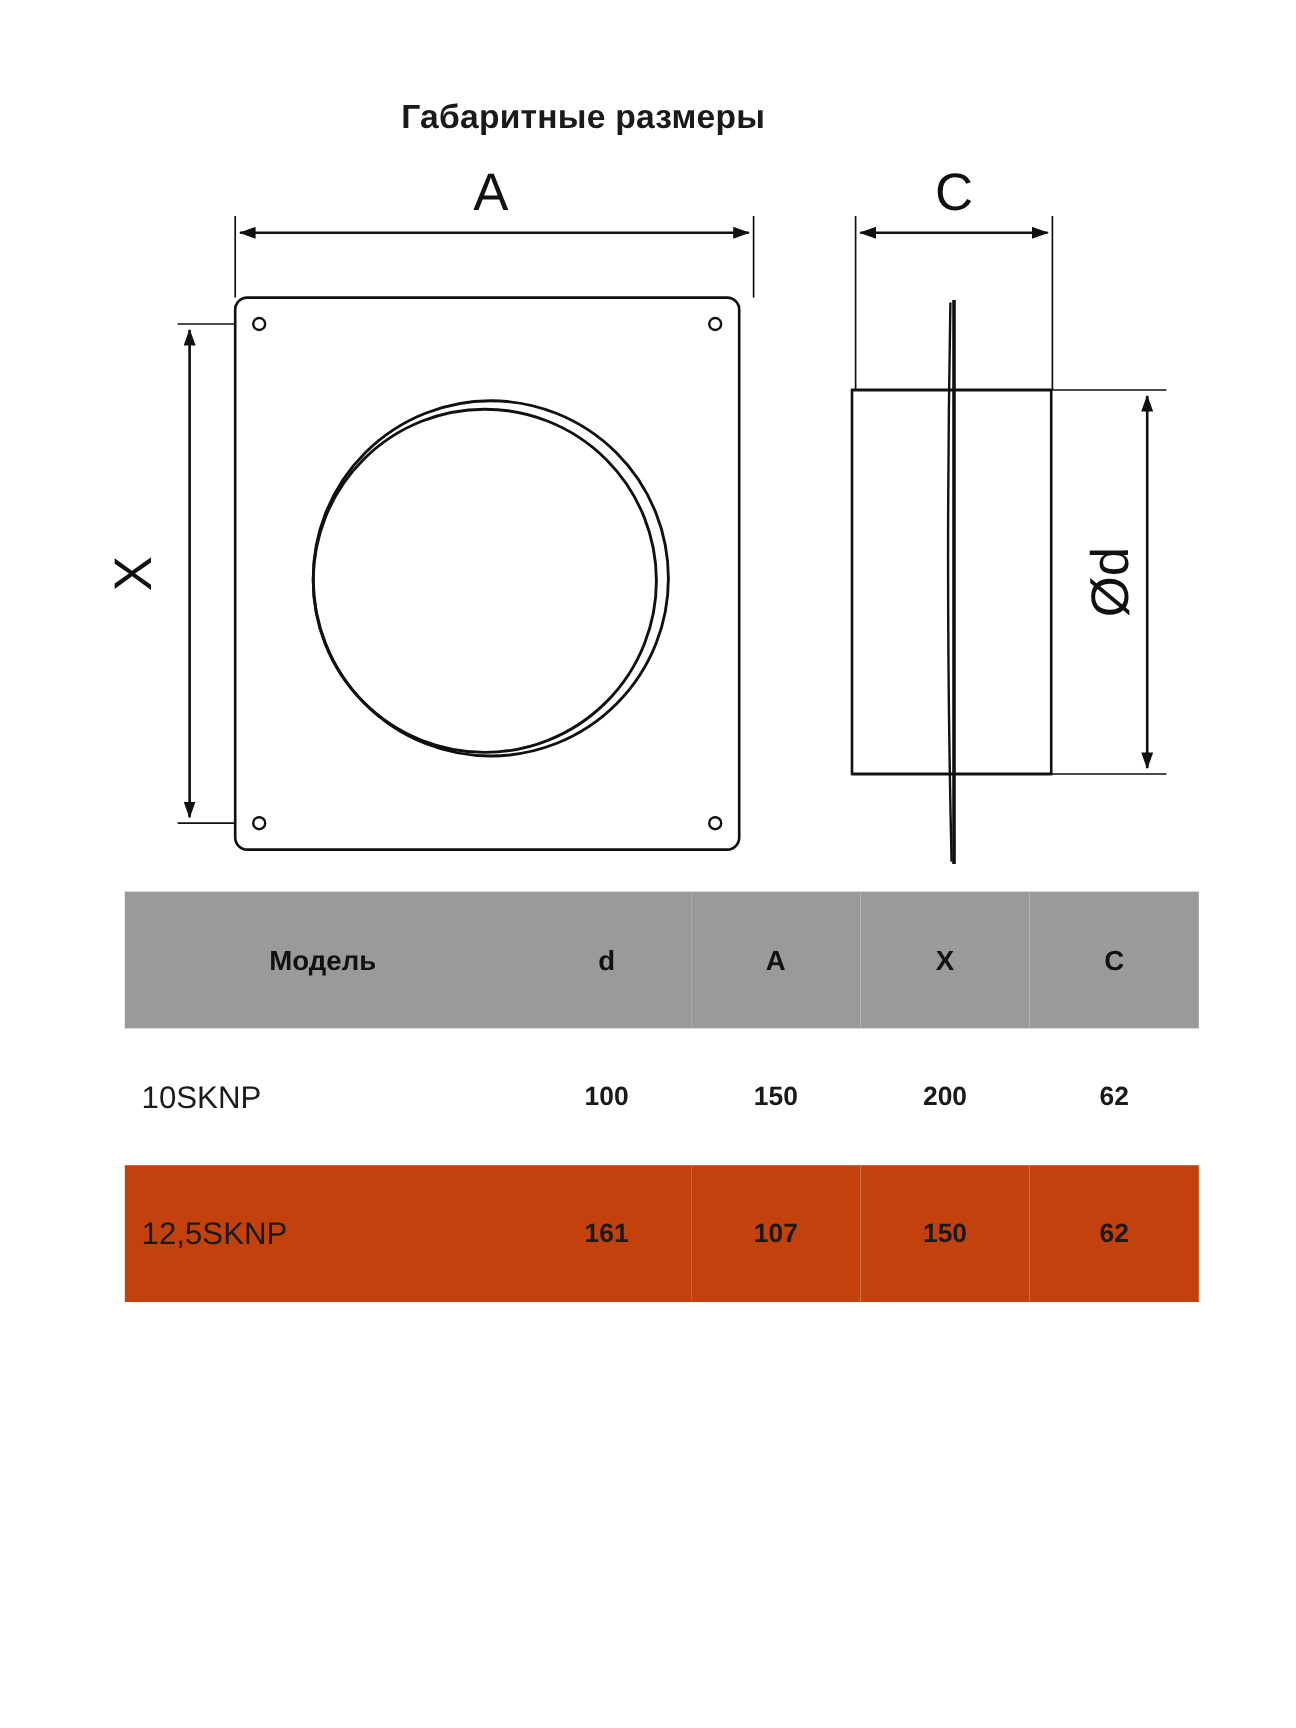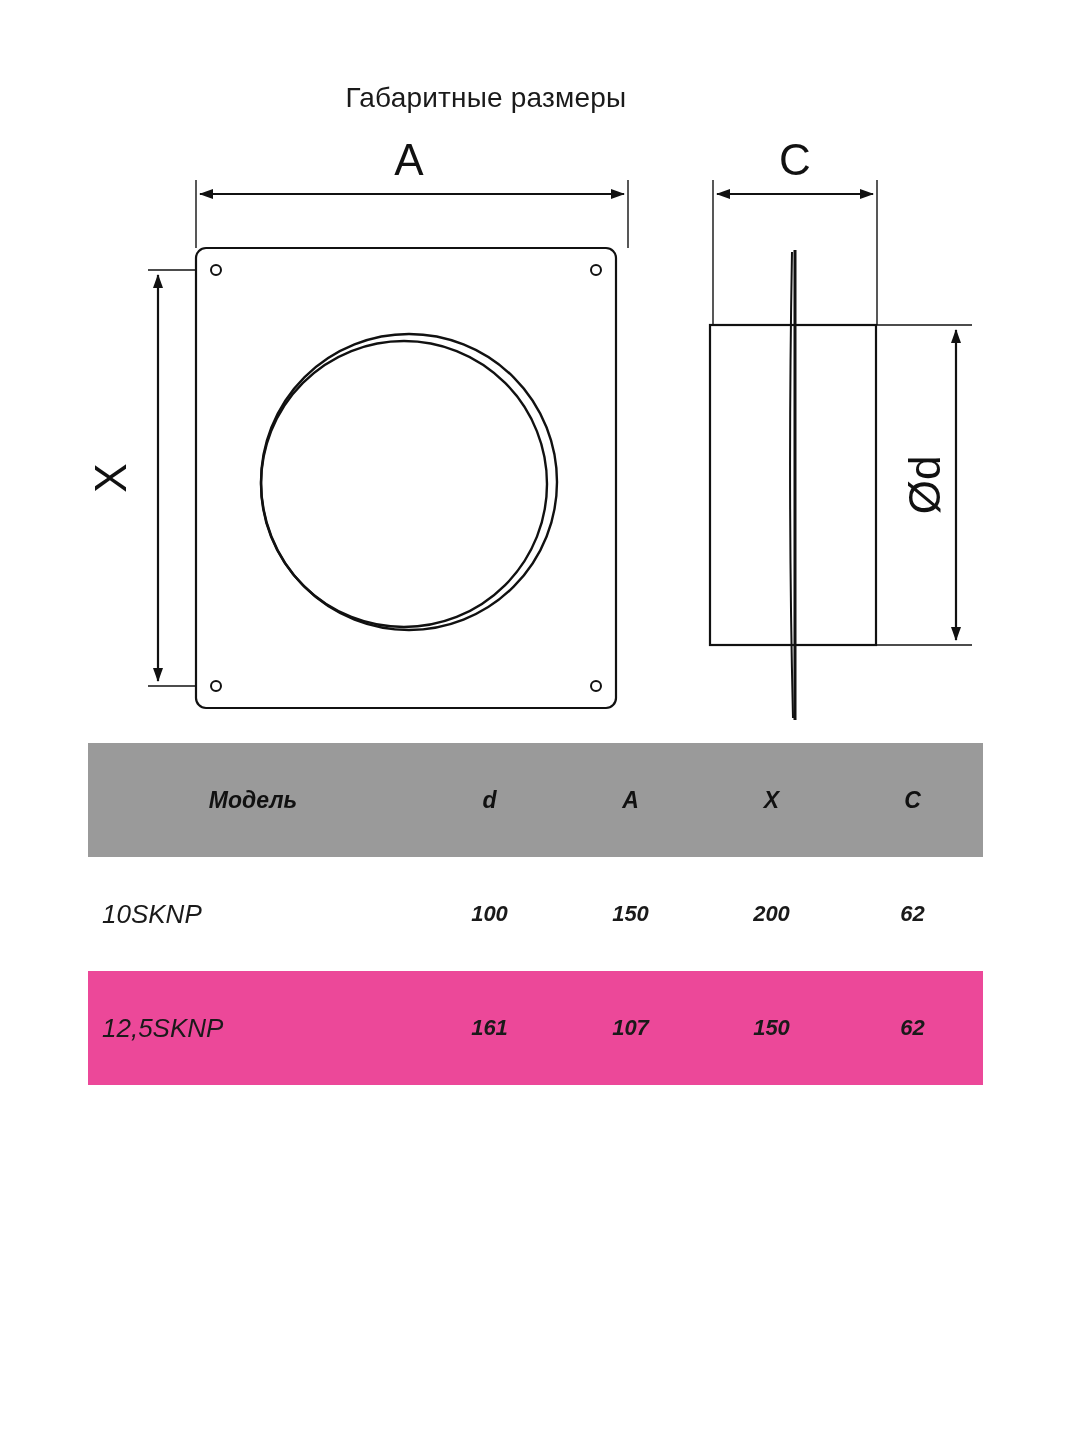--- a/index.html
+++ b/index.html
@@ -20,58 +20,57 @@
     width: 1080px;
     height: 1440px;
   }
   .title {
     position: absolute;
     top: 82px;
     left: 0;
     width: 972px;
     text-align: center;
     font-size: 28px;
-    font-weight: normal;
+    font-weight: bold;
     letter-spacing: 0.2px;
   }
   .drawing {
     position: absolute;
     top: 120px;
     left: 0;
     width: 1080px;
     height: 620px;
   }
   .drawing svg {
     display: block;
   }
   
   .spec-table {
     position: absolute;
     top: 743px;
-    left: 88px;
+    left: 104px;
     width: 888px;
     border-collapse: collapse;
     table-layout: fixed;
-    font-style: italic;
   }
   .spec-table th {
     background: #9a9a9a;
     color: #111111;
     font-size: 23px;
     font-weight: bold;
     height: 112px;
     vertical-align: middle;
   }
   .spec-table td {
     height: 112px;
     vertical-align: middle;
     font-size: 22px;
   }
   .spec-table tbody tr.alt td {
-    background: #ec4899;
+    background: #c2410c;
   }
   .col-model { width: 330px; text-align: left; padding-left: 14px; }
   .col-num   { width: 139px; text-align: center; }
   td.col-model { font-weight: normal; font-size: 26px; }
   td.col-num { font-weight: bold; text-align: center; }
   th.col-model { text-align: center; padding-left: 0; }
 </style>
 </head>
 <body>
 

